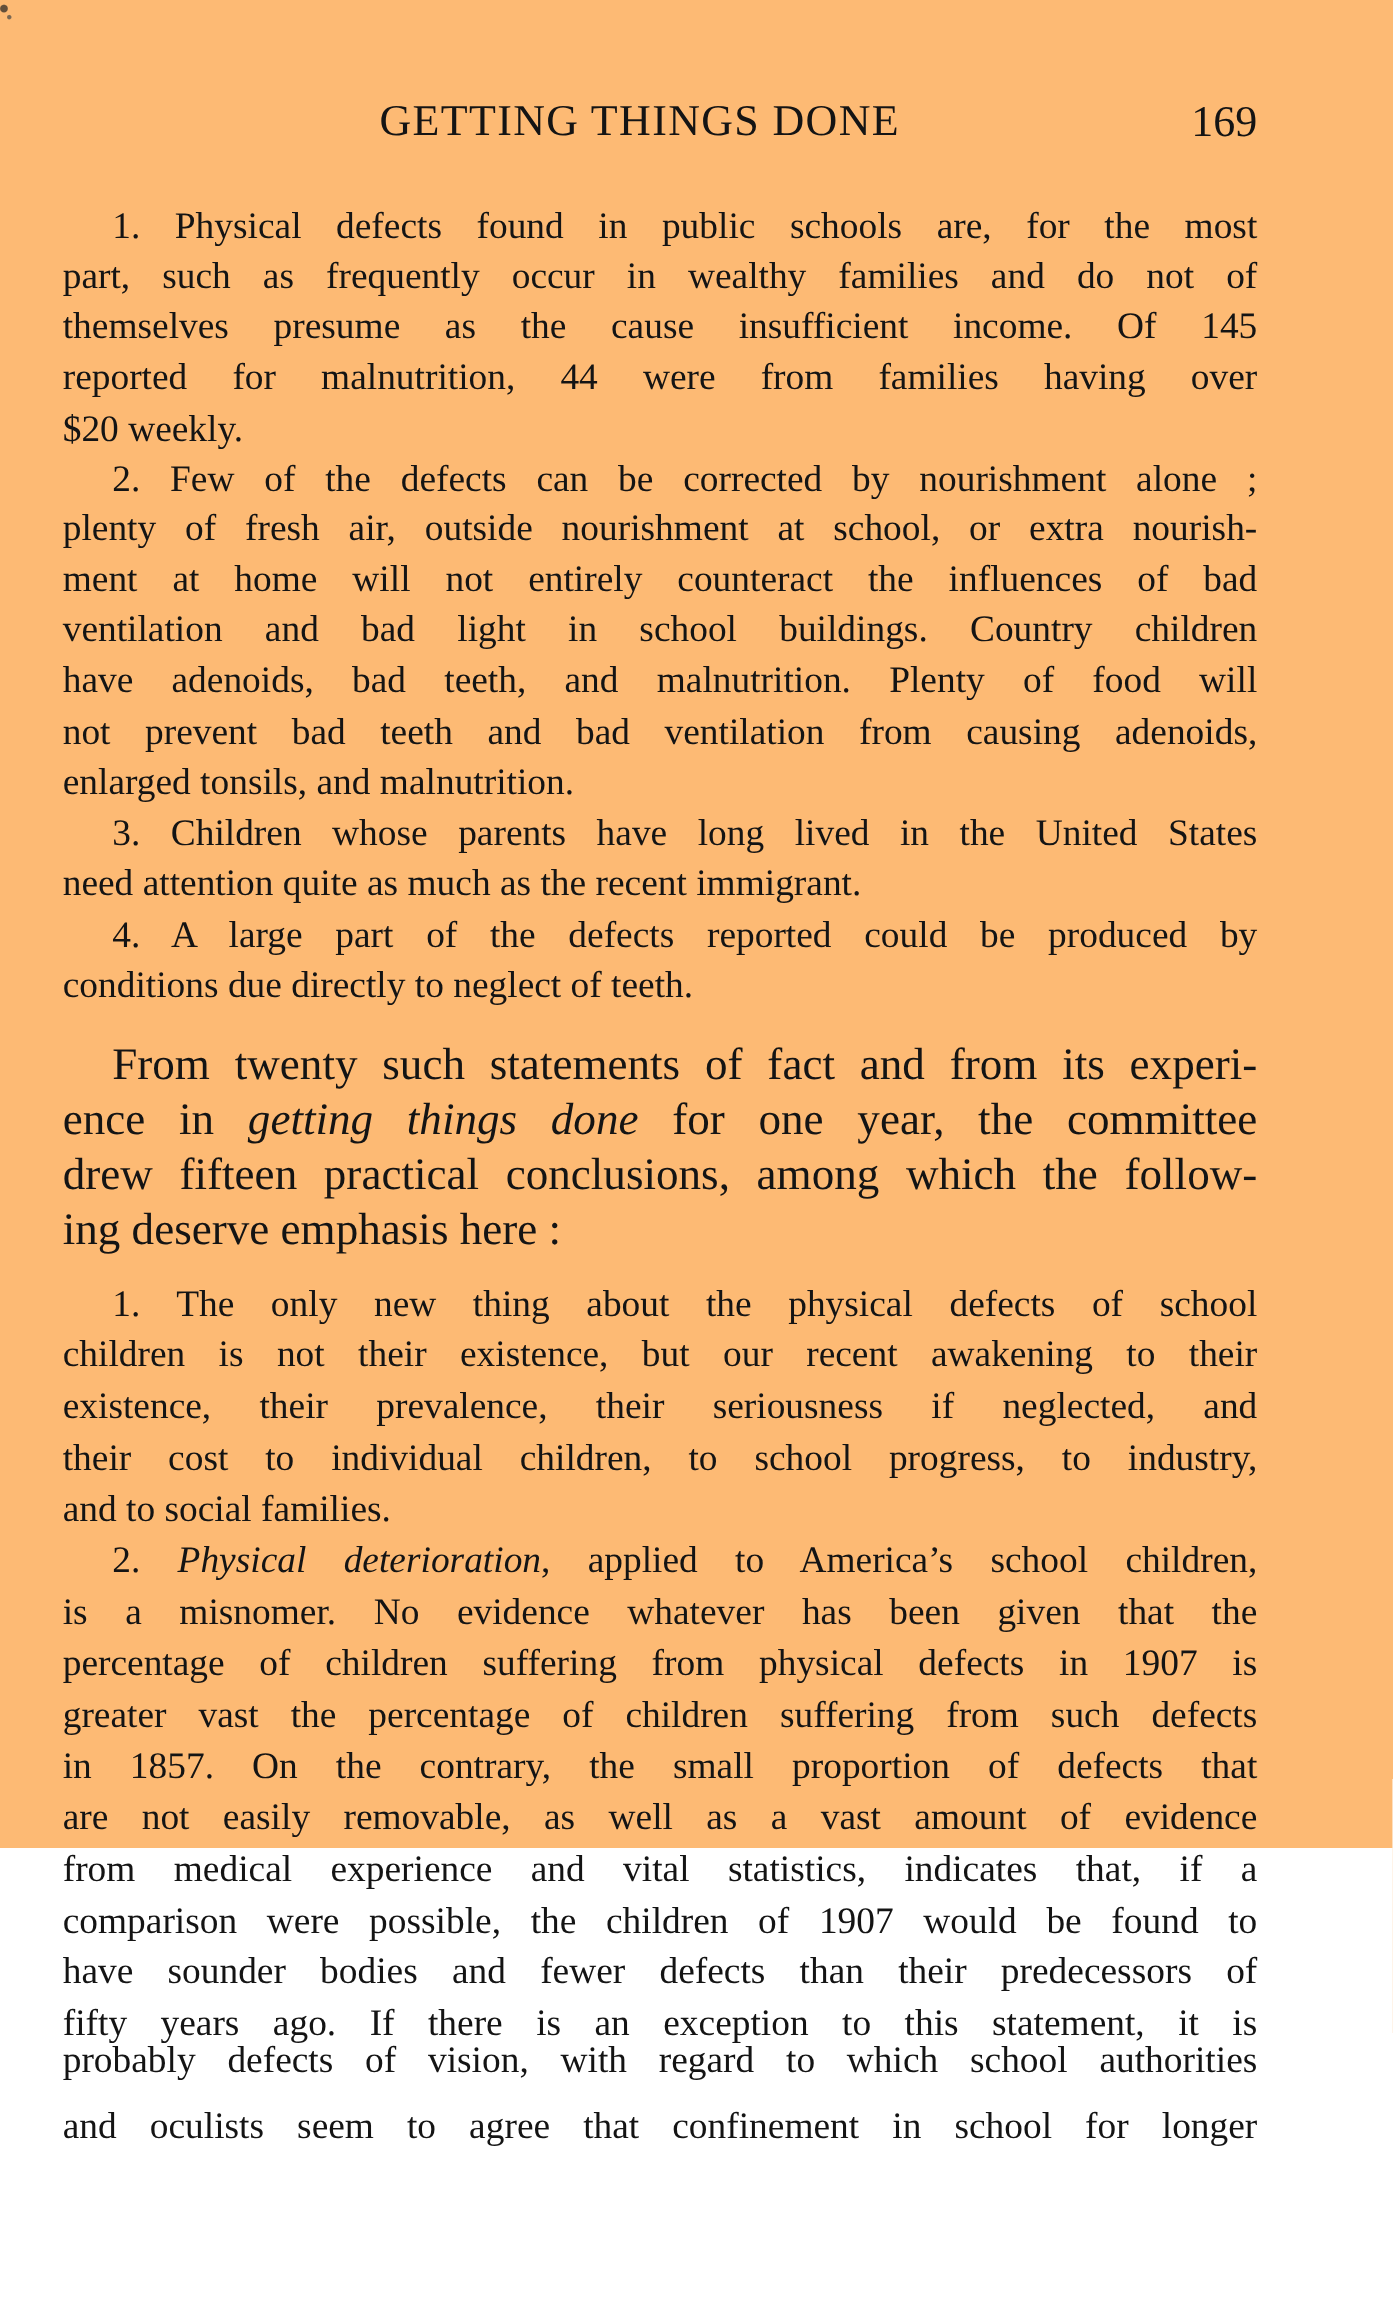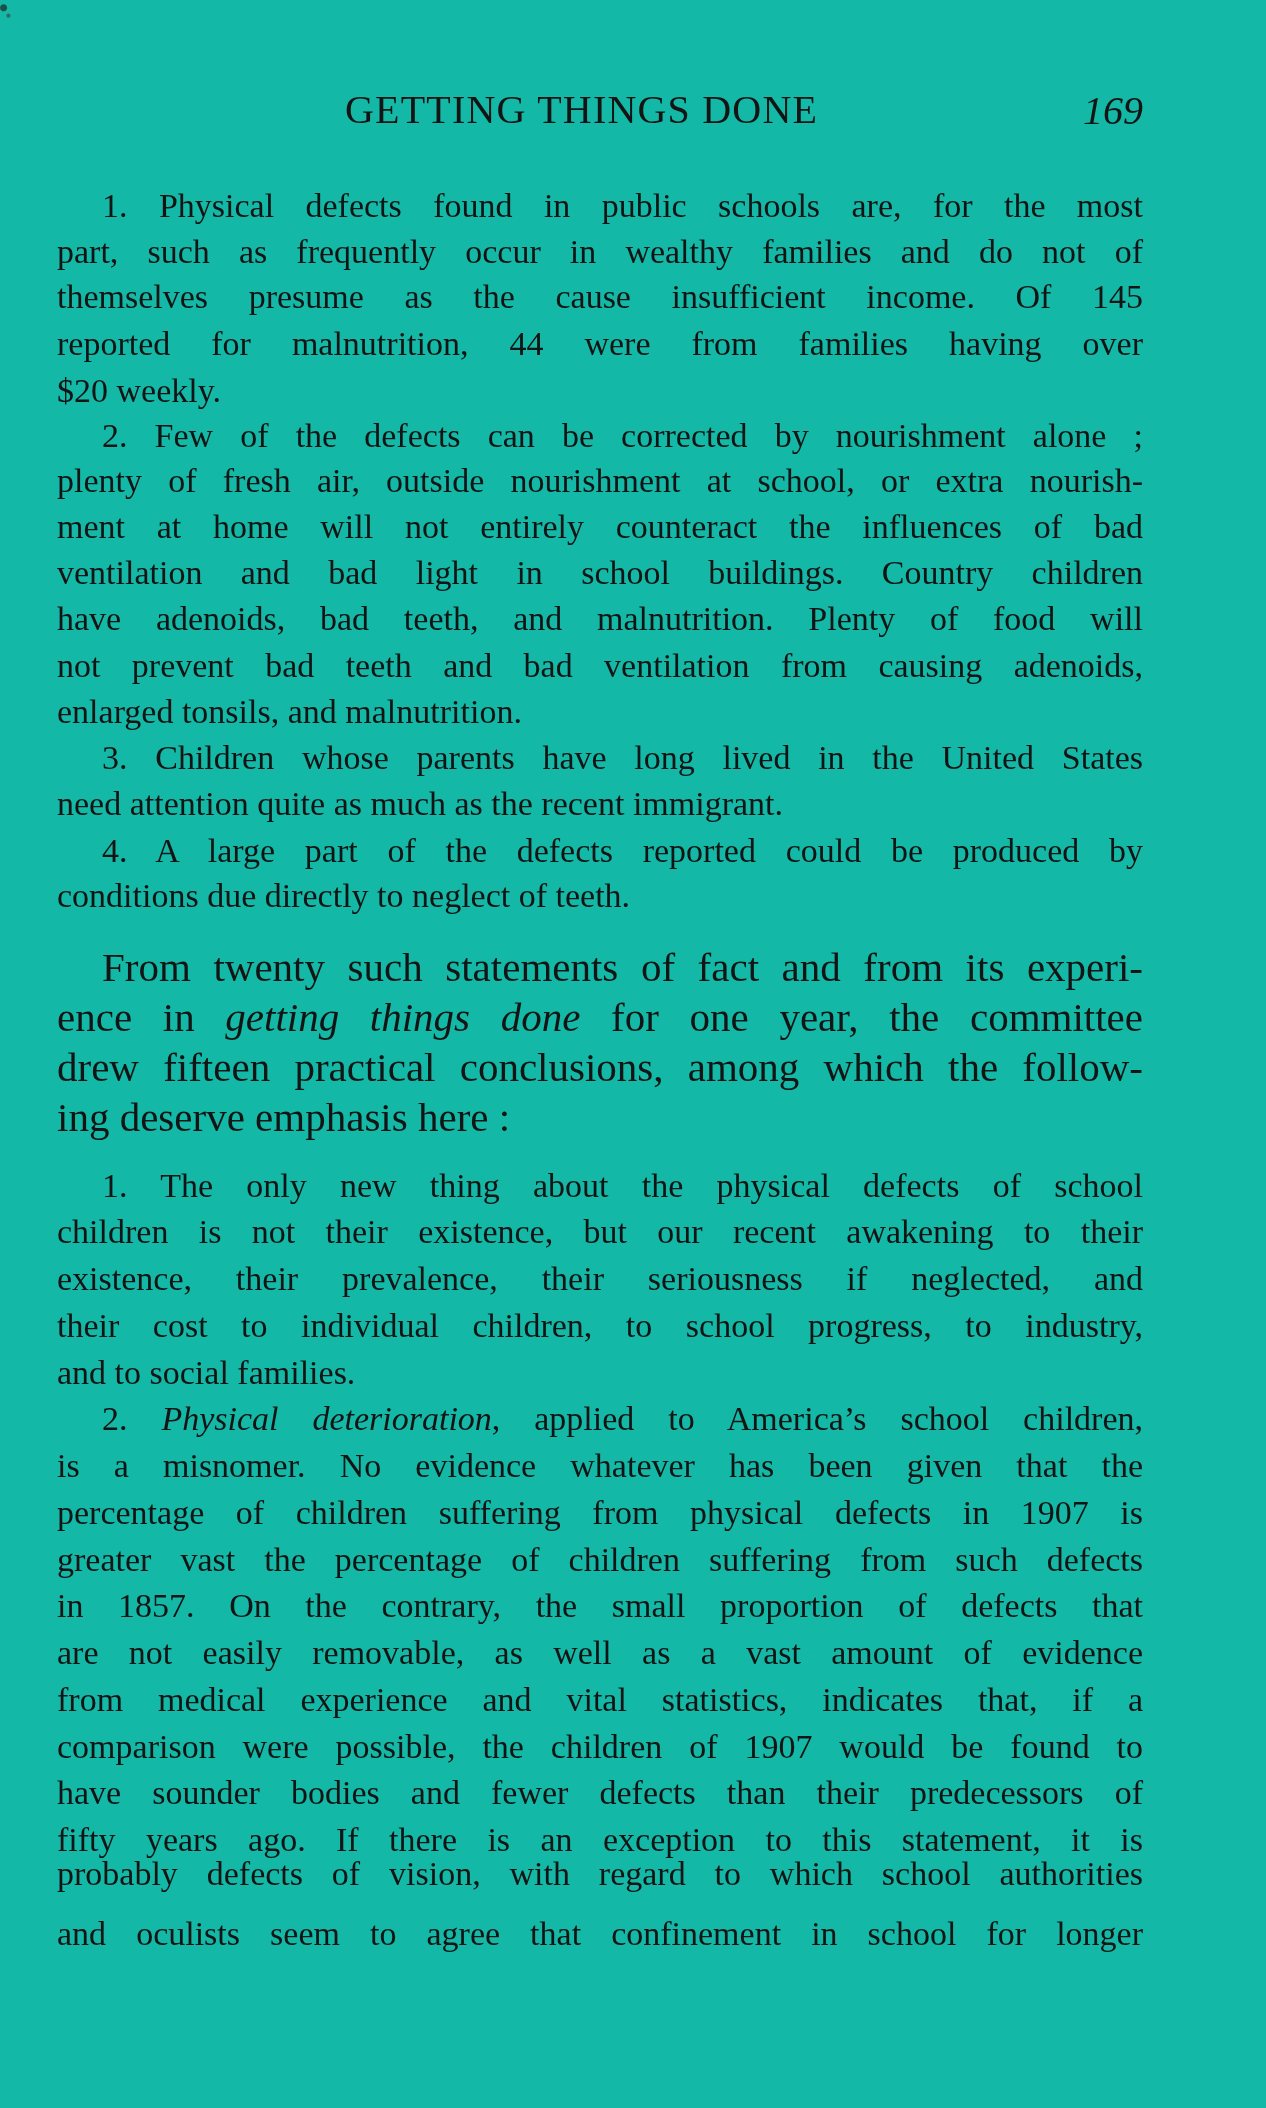--- a/index.html
+++ b/index.html
@@ -1,25 +1,25 @@
 <!DOCTYPE html>
 <html><head>
 <meta charset="utf-8">
 <style>
   html, body { margin: 0; padding: 0; background: #ffffff; }
   body { width: 1266px; height: 2108px; position: relative; overflow: hidden; }
-  .page { position: absolute; left: 0; top: 0; width: 1266px; height: 2108px; background: #14b8a6; color: #141414; font-family: "Liberation Serif", "DejaVu Serif", serif; }
+  .page { position: absolute; left: 0; top: 0; width: 1266px; height: 1680px; background: #fdba74; color: #141414; font-family: "Liberation Serif", "DejaVu Serif", serif; }
   .ln { position: absolute; left: 57px; width: 1086px; line-height: 1; white-space: nowrap; text-align: justify; text-align-last: justify; }
   .ln.ind { left: 102px; width: 1041px; }
   .ln.last { text-align: right; text-align-last: left; }
   .sm { font-size: 34px; }
   .lg { font-size: 41px; }
   .it { font-style: italic; }
   .run-title { position: absolute; left: 345px; top: 89.5px; width: 473px; font-size: 40px; line-height: 1; letter-spacing: 1.2px; white-space: nowrap; text-align: justify; text-align-last: justify; }
-  .folio { position: absolute; left: 1063px; top: 91px; width: 80px; font-size: 40px; line-height: 1; text-align: right; white-space: nowrap; font-style: italic; }
+  .folio { position: absolute; left: 1063px; top: 91px; width: 80px; font-size: 40px; line-height: 1; text-align: right; white-space: nowrap; }
   .speck { position: absolute; left: 0; top: 0; width: 12px; height: 26px; background: radial-gradient(circle at 30% 30%, #222 0 3px, transparent 4px), radial-gradient(circle at 70% 60%, #444 0 1.5px, transparent 2.5px); opacity: 0.7; }
 </style>
 </head>
 <body>
 
 <div class="page">
   <div class="speck"></div>
 
   <div class="run-title">GETTING THINGS DONE</div>
   <div class="folio">169</div>

